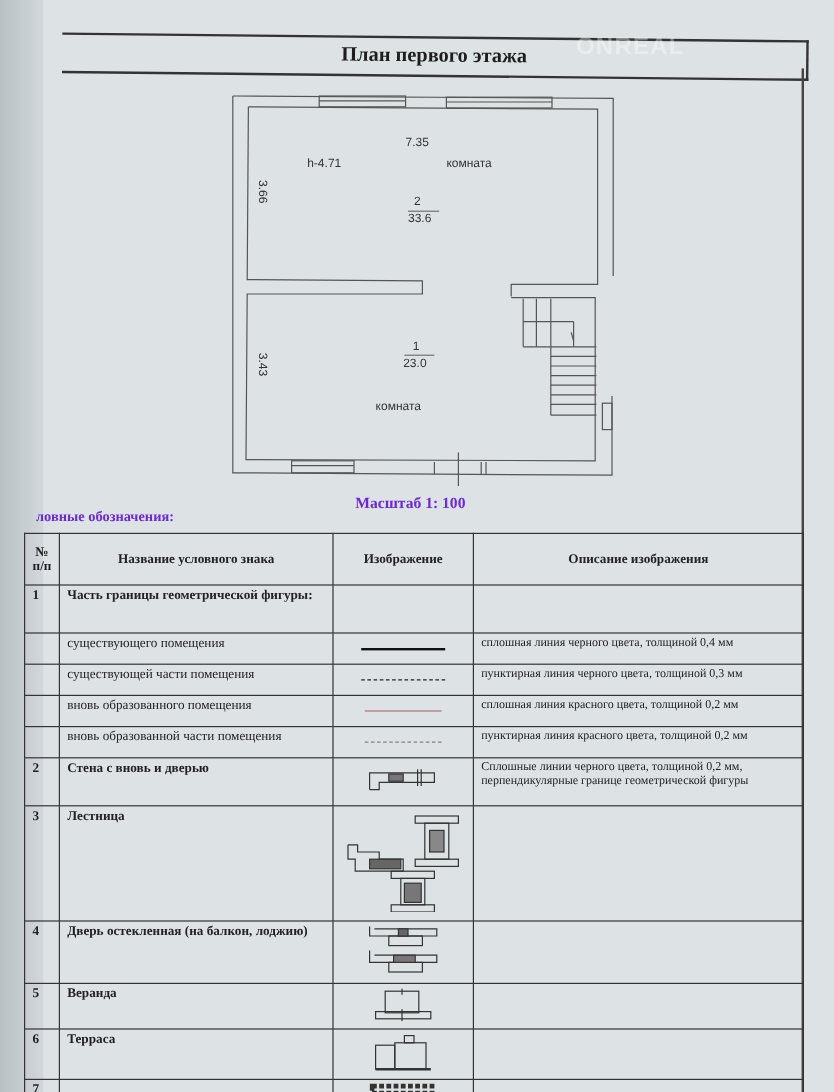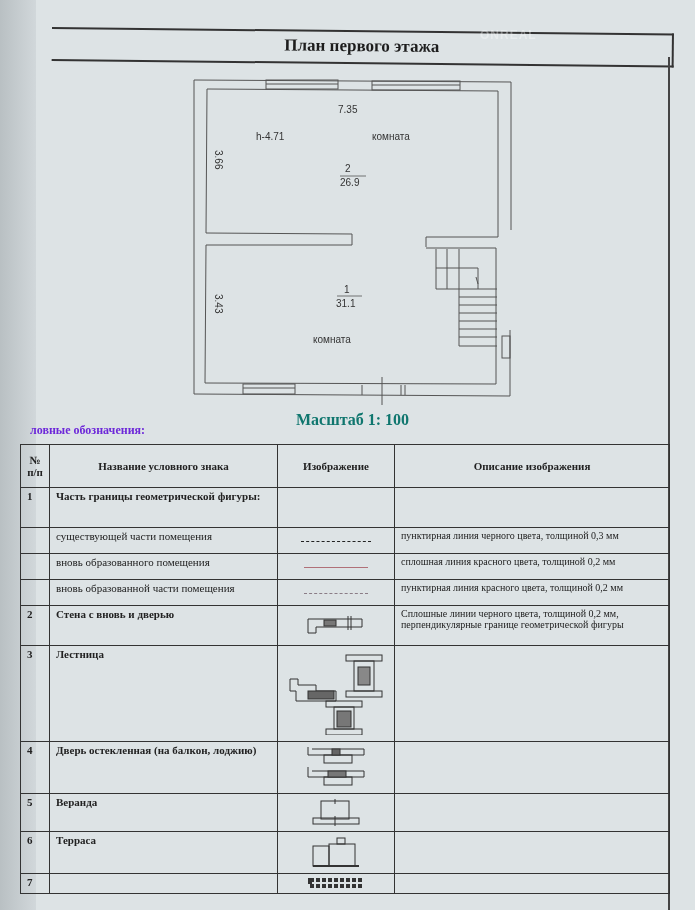--- a/index.html
+++ b/index.html
@@ -21,28 +21,28 @@
     position:absolute; left:52px; top:27px; width:620px; height:30px;
     border-top:2px solid #333; border-bottom:2px solid #333; border-right:2px solid #333;
     transform:rotate(0.6deg); transform-origin:left top;
   }
   .title-text {
     position:absolute; left:0; right:0; top:4px; text-align:center;
     font-weight:bold; font-size:17px; color:#1d1d1d;
   }
   .watermark {
     position:absolute; left:480px; top:28px; font-family:Liberation Sans, sans-serif;
-    font-weight:bold; font-size:12px; color:rgba(255,255,255,0.35); letter-spacing:1px;
+    font-weight:bold; font-size:20px; color:rgba(255,255,255,0.35); letter-spacing:1px;
   }
   .frame-right {
     position:absolute; left:668px; top:57px; width:2px; height:860px; background:#444;
   }
   svg.plan { position:absolute; left:0; top:0; }
   .plan-label { position:absolute; font-family:"Liberation Sans", sans-serif; font-size:10px; color:#333; }
-  .scale { position:absolute; left:296px; top:411px; font-weight:bold; font-size:16px; color:#0f766e; }
+  .scale { position:absolute; left:296px; top:411px; font-weight:bold; font-size:13px; color:#6d28d9; }
   .legend-caption { position:absolute; left:30px; top:423px; font-weight:bold; font-size:12px; color:#6d28d9; }
 
   table.legend {
     position:absolute; left:20px; top:444px; width:650px;
     border-collapse:collapse; font-size:11px;
   }
   table.legend td, table.legend th { border:1.5px solid #333; padding:2px 6px; vertical-align:top; }
   table.legend th { font-weight:bold; font-size:11px; height:38px; vertical-align:middle; text-align:center; }
   .c-num { width:16px; font-weight:bold; text-align:left; }
   .c-name { width:215px; }
@@ -103,47 +103,53 @@
       <line x1="459" y1="337" x2="497" y2="337"></line>
       <line x1="459" y1="346" x2="497" y2="346"></line>
       <line x1="476" y1="277" x2="478" y2="284"></line>
     </g>
     <rect x="502" y="336" width="8" height="22"></rect>
   </g>
   <line x1="340" y1="176" x2="366" y2="176" stroke="#555" stroke-width="0.8"></line>
   <line x1="337" y1="296" x2="362" y2="296" stroke="#555" stroke-width="0.8"></line>
 </svg>
 
-<div class="plan-label" style="left:338px;top:104px;">7.35</div>
+<div class="plan-label" style="left:338px;top:114px;">7.35</div>
 <div class="plan-label" style="left:256px;top:131px;">h-4.71</div>
 <div class="plan-label" style="left:372px;top:131px;">комната</div>
 <div class="plan-label" style="left:212px;top:150px;transform:rotate(90deg);transform-origin:left top;left:224px;">3.66</div>
 <div class="plan-label" style="left:345px;top:163px;">2</div>
-<div class="plan-label" style="left:340px;top:177px;">26.9</div>
+<div class="plan-label" style="left:340px;top:177px;">33.6</div>
 <div class="plan-label" style="left:344px;top:284px;">1</div>
-<div class="plan-label" style="left:336px;top:298px;">31.1</div>
+<div class="plan-label" style="left:336px;top:298px;">23.0</div>
 <div class="plan-label" style="left:224px;top:294px;transform:rotate(90deg);transform-origin:left top;">3.43</div>
 <div class="plan-label" style="left:313px;top:334px;">комната</div>
 
 <div class="scale">Масштаб 1: 100</div>
 <div class="legend-caption">ловные обозначения:</div>
 
 <table class="legend">
   <tbody>
       <tr>
     <th class="c-num">№ п/п</th>
     <th class="c-name">Название условного знака</th>
     <th class="c-img">Изображение</th>
     <th>Описание изображения</th>
   </tr>
   <tr style="height:40px;">
     <td class="c-num">1</td>
     <td class="c-name bold just">Часть границы геометрической фигуры:</td>
     <td class="c-img"></td>
     <td class="c-desc"></td>
+  </tr>
+  <tr style="height:26px;">
+    <td class="c-num"></td>
+    <td class="c-name">существующего помещения</td>
+    <td class="c-img"><span class="line-solid-black"></span></td>
+    <td class="c-desc">сплошная линия черного цвета, толщиной 0,4 мм</td>
   </tr>
   <tr style="height:26px;font-family:Liberation Serif, serif;">
     <td class="c-num"></td>
     <td class="c-name">существующей части помещения</td>
     <td class="c-img"><span class="line-dash-black"></span></td>
     <td class="c-desc">пунктирная линия черного цвета, толщиной 0,3 мм</td>
   </tr>
   <tr style="height:26px;">
     <td class="c-num"></td>
     <td class="c-name">вновь образованного помещения</td>

